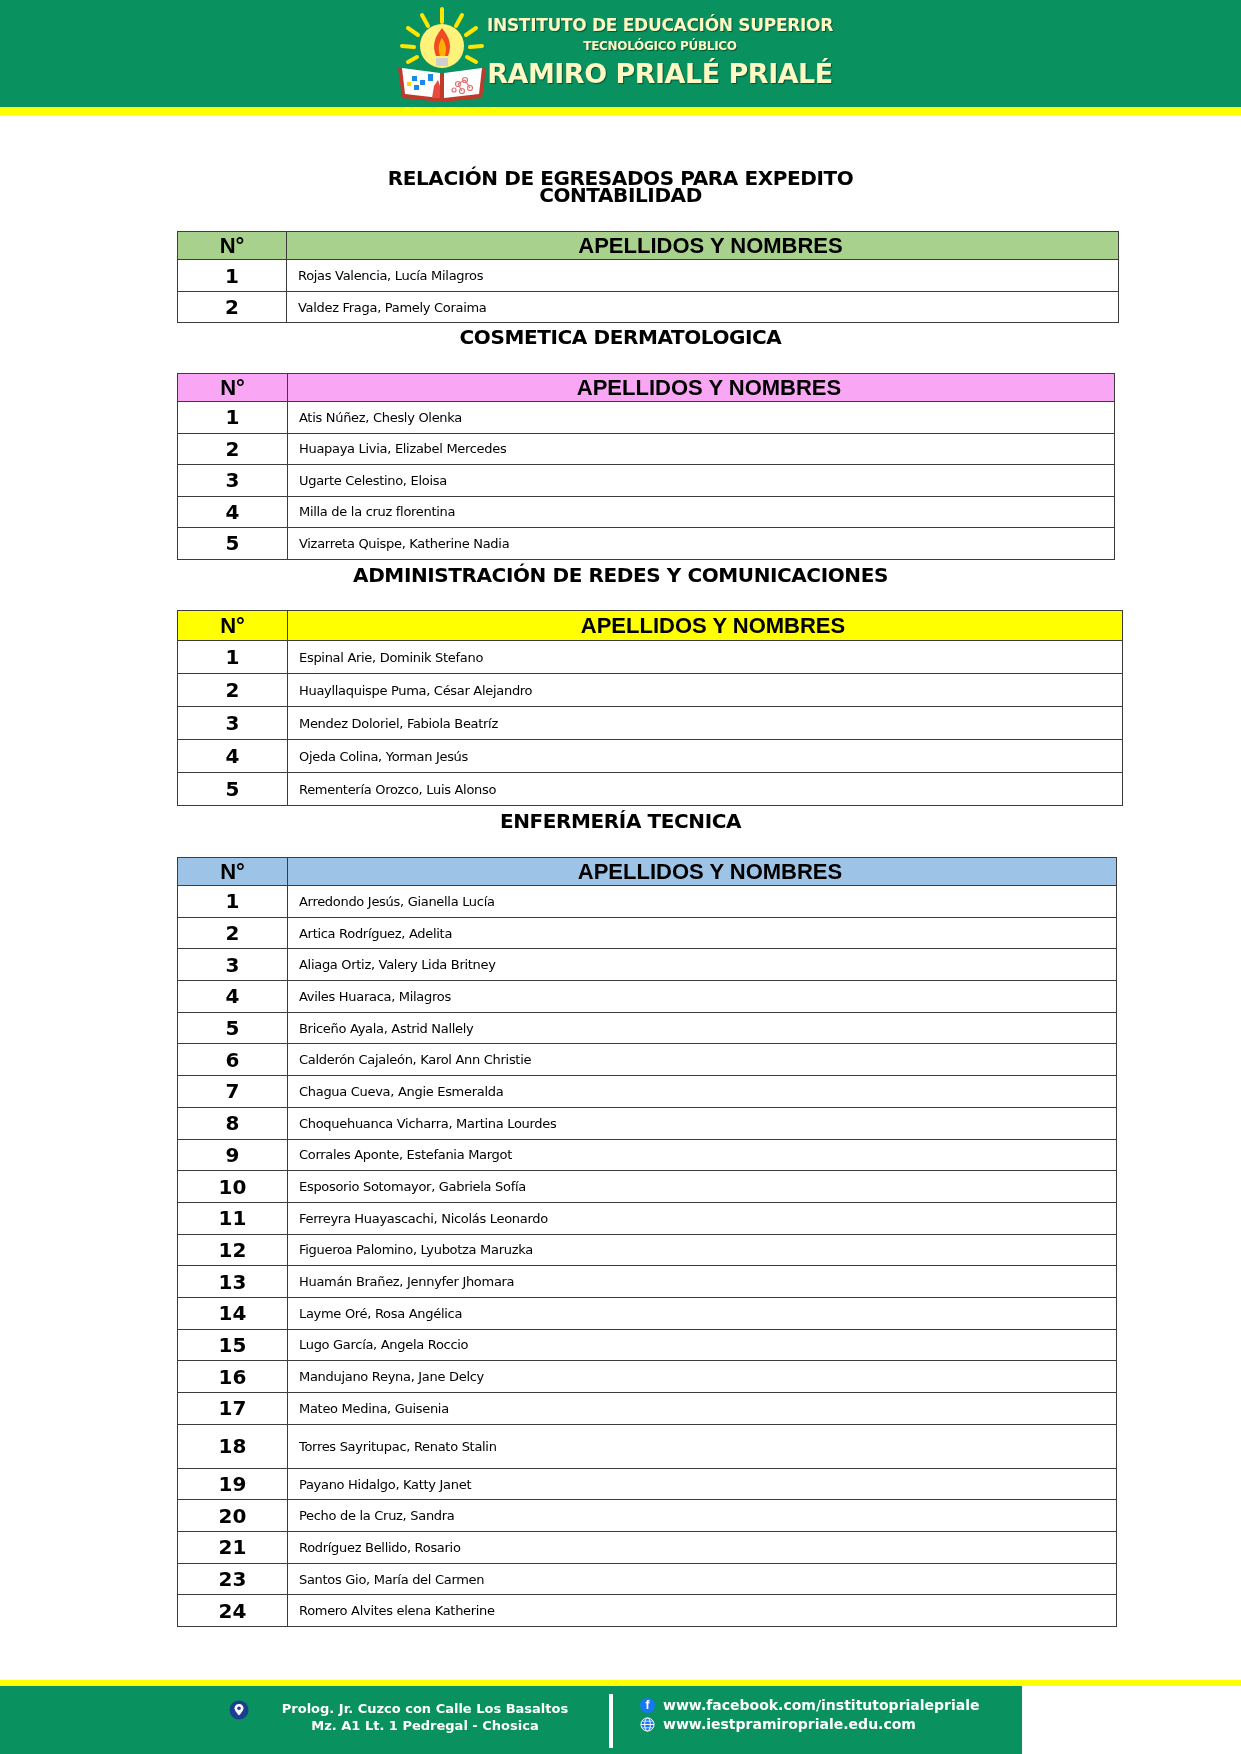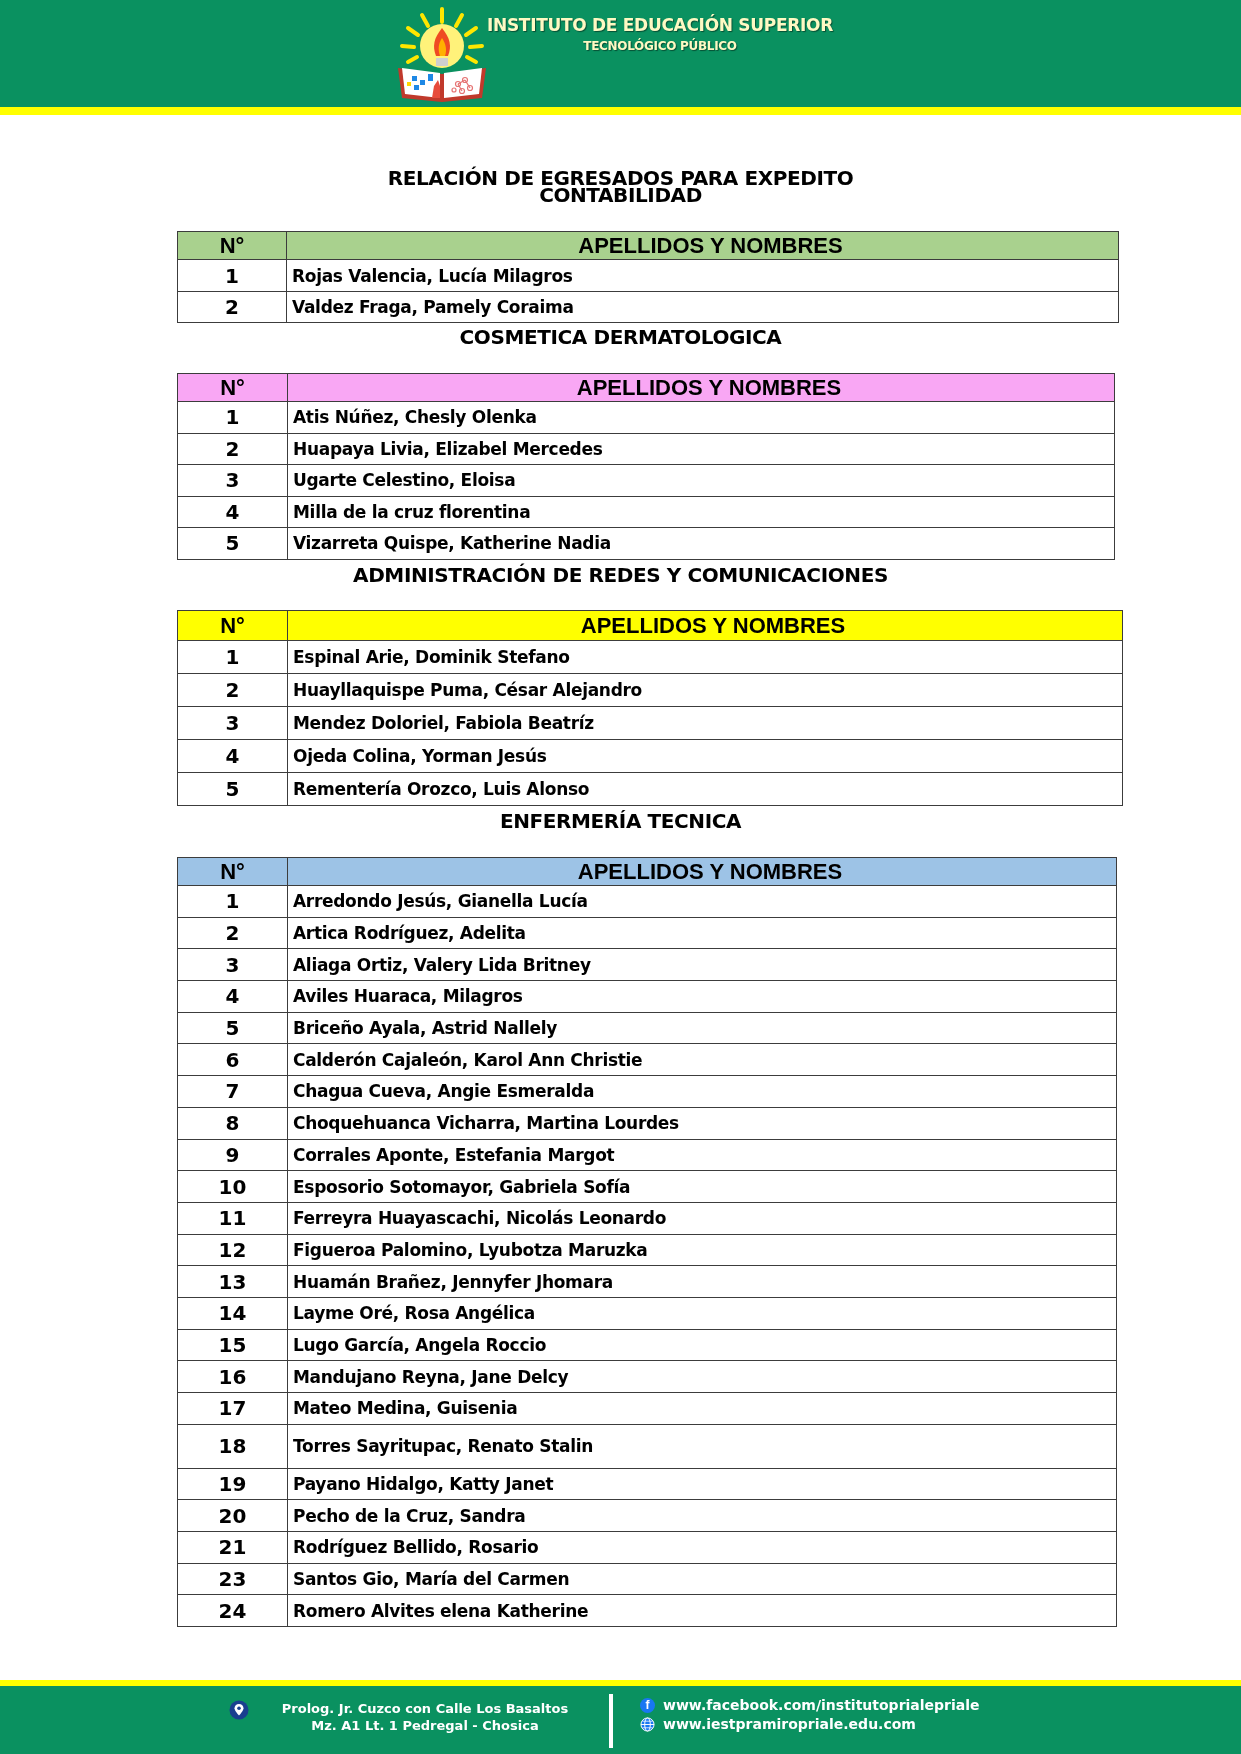--- a/index.html
+++ b/index.html
@@ -14,25 +14,25 @@
   .brand .l2 { font-size:12px; line-height:20px; letter-spacing:-0.3px; }
   .brand .l3 { font-size:27px; line-height:36px; letter-spacing:-0.5px; }
 
   .doc-title, .section-title { position:absolute; left:0; width:1241px; text-align:center;
            font-family:"DejaVu Sans", sans-serif; font-weight:bold; font-size:20px; letter-spacing:-0.4px; }
 
   table.roster { position:absolute; border-collapse:collapse; table-layout:fixed; }
   table.roster th, table.roster td { border:1px solid #3c3c3c; padding:0; }
   table.roster th { font-family:"Liberation Sans", sans-serif; font-weight:bold; font-size:22px; text-align:center; }
   table.roster td.num { text-align:center; font-family:"DejaVu Sans", sans-serif; font-weight:bold; font-size:20px; }
-  table.roster td.name { padding-left:5px; font-family:"DejaVu Sans", sans-serif; font-size:17px; letter-spacing:-0.3px; white-space:nowrap;font-weight:bold; }
+  table.roster td.name { padding-left:11px; font-family:"DejaVu Sans", sans-serif; font-size:13px; letter-spacing:-0.3px; white-space:nowrap; }
   table.roster th.hname { padding-left:16px; }
 
   .footer-stripe { position:absolute; left:0; top:1680px; width:1241px; height:6px; background:#ffff00; }
-  .footer { position:absolute; left:0; top:1686px; width:1241px; height:68px; background:#0a9160; color:#fff;
+  .footer { position:absolute; left:0; top:1686px; width:1022px; height:68px; background:#0a9160; color:#fff;
             font-family:"DejaVu Sans", sans-serif; font-weight:bold; font-size:13px; }
   .addr { position:absolute; left:270px; top:14px; width:310px; text-align:center; line-height:17px; }
   .pin { position:absolute; left:229px; top:14px; width:20px; height:20px; }
   .vdivider { position:absolute; left:609px; top:8px; width:4px; height:54px; background:#fff; }
   .links { position:absolute; left:640px; top:10px; line-height:19px; font-size:14px; }
   .links .row { display:flex; align-items:center; gap:8px; }
   .fb { width:15px; height:15px; border-radius:50%; background:#1877f2; color:#fff; font-size:12px; line-height:15px; text-align:center; font-family:"Liberation Sans", sans-serif; }
   .globe { width:15px; height:15px; }
 </style>
 </head>
@@ -71,20 +71,21 @@
       <circle cx="70" cy="85" r="2.5"></circle>
         <circle cx="62" cy="84" r="2"></circle>
       <line x1="66" y1="78" x2="73" y2="74"></line>
         <line x1="73" y1="74" x2="78" y2="82"></line>
         <line x1="66" y1="78" x2="70" y2="85"></line>
     </g>
   </svg>
   <div class="brand">
     <div class="l1">INSTITUTO DE EDUCACIÓN SUPERIOR</div>
     <div class="l2">TECNOLÓGICO PÚBLICO</div>
+    <div class="l3">RAMIRO PRIALÉ PRIALÉ</div>
   </div>
 </div>
 <div class="header-stripe"></div>
 
 <div class="doc-title" style="top:134px;margin-top:32px;">RELACIÓN DE EGRESADOS PARA EXPEDITO</div>
 
 <div class="section-title" style="top:183px;">CONTABILIDAD</div>
 <table class="roster" style="left:177px; top:231px; width:942px;">
   <colgroup>
       <col style="width:109px">

